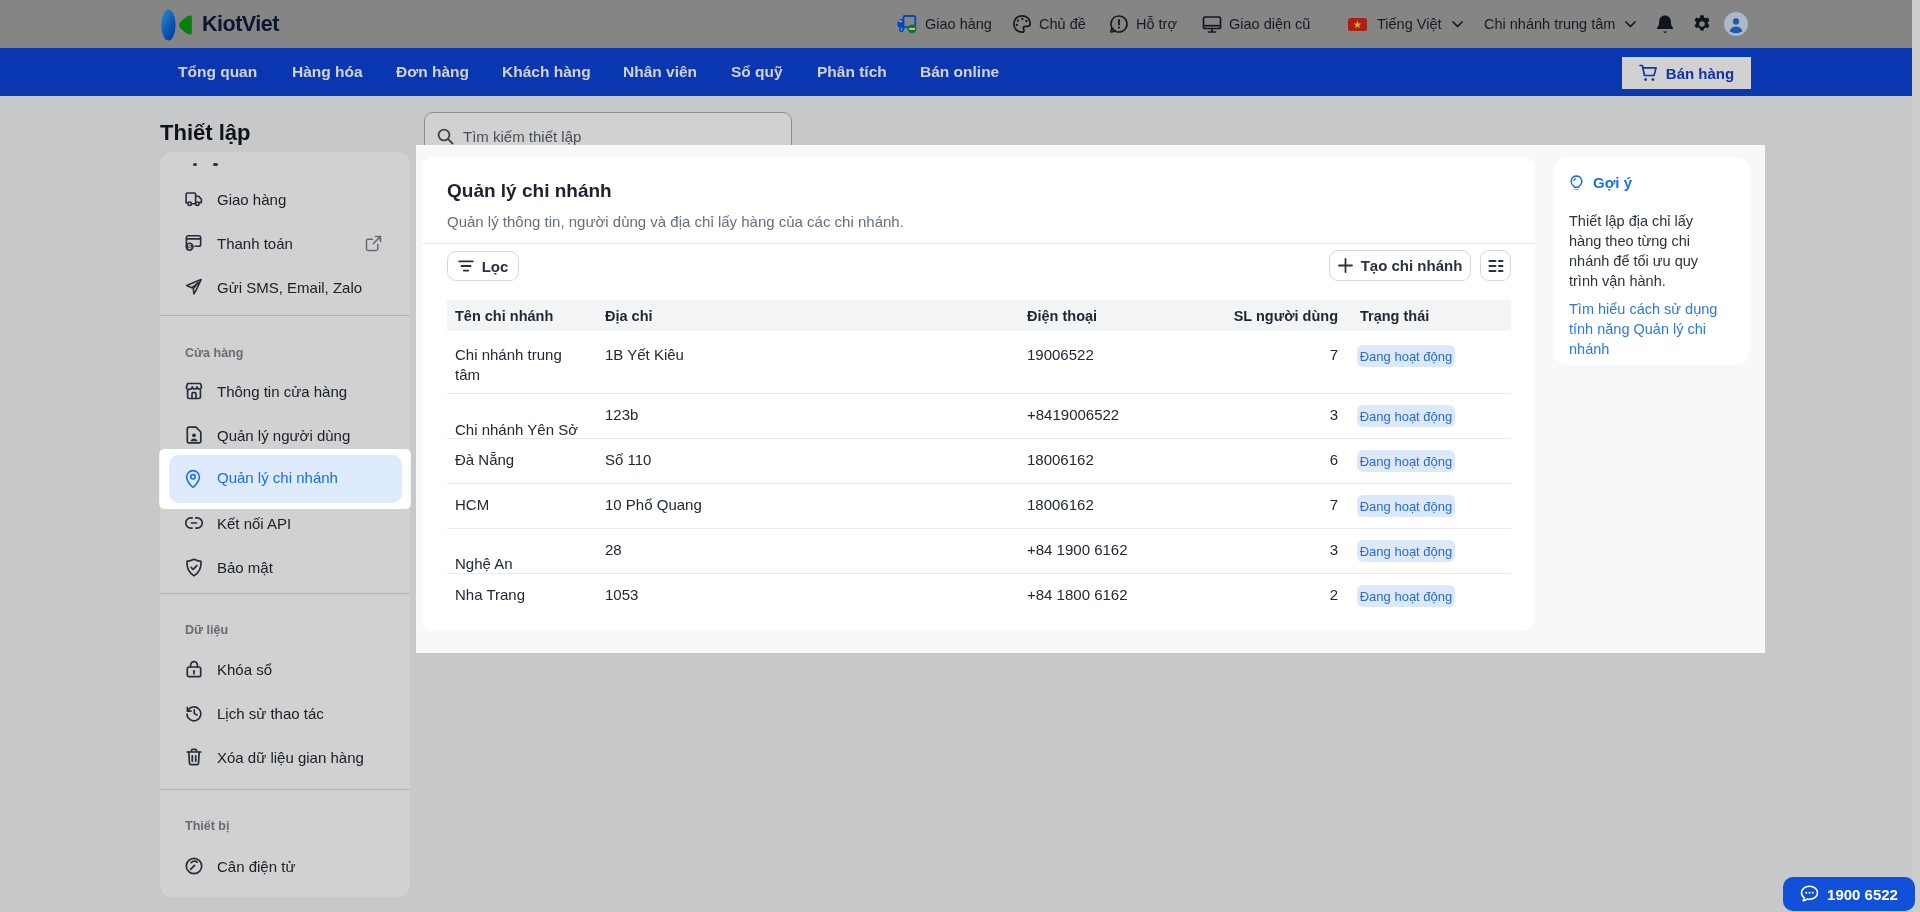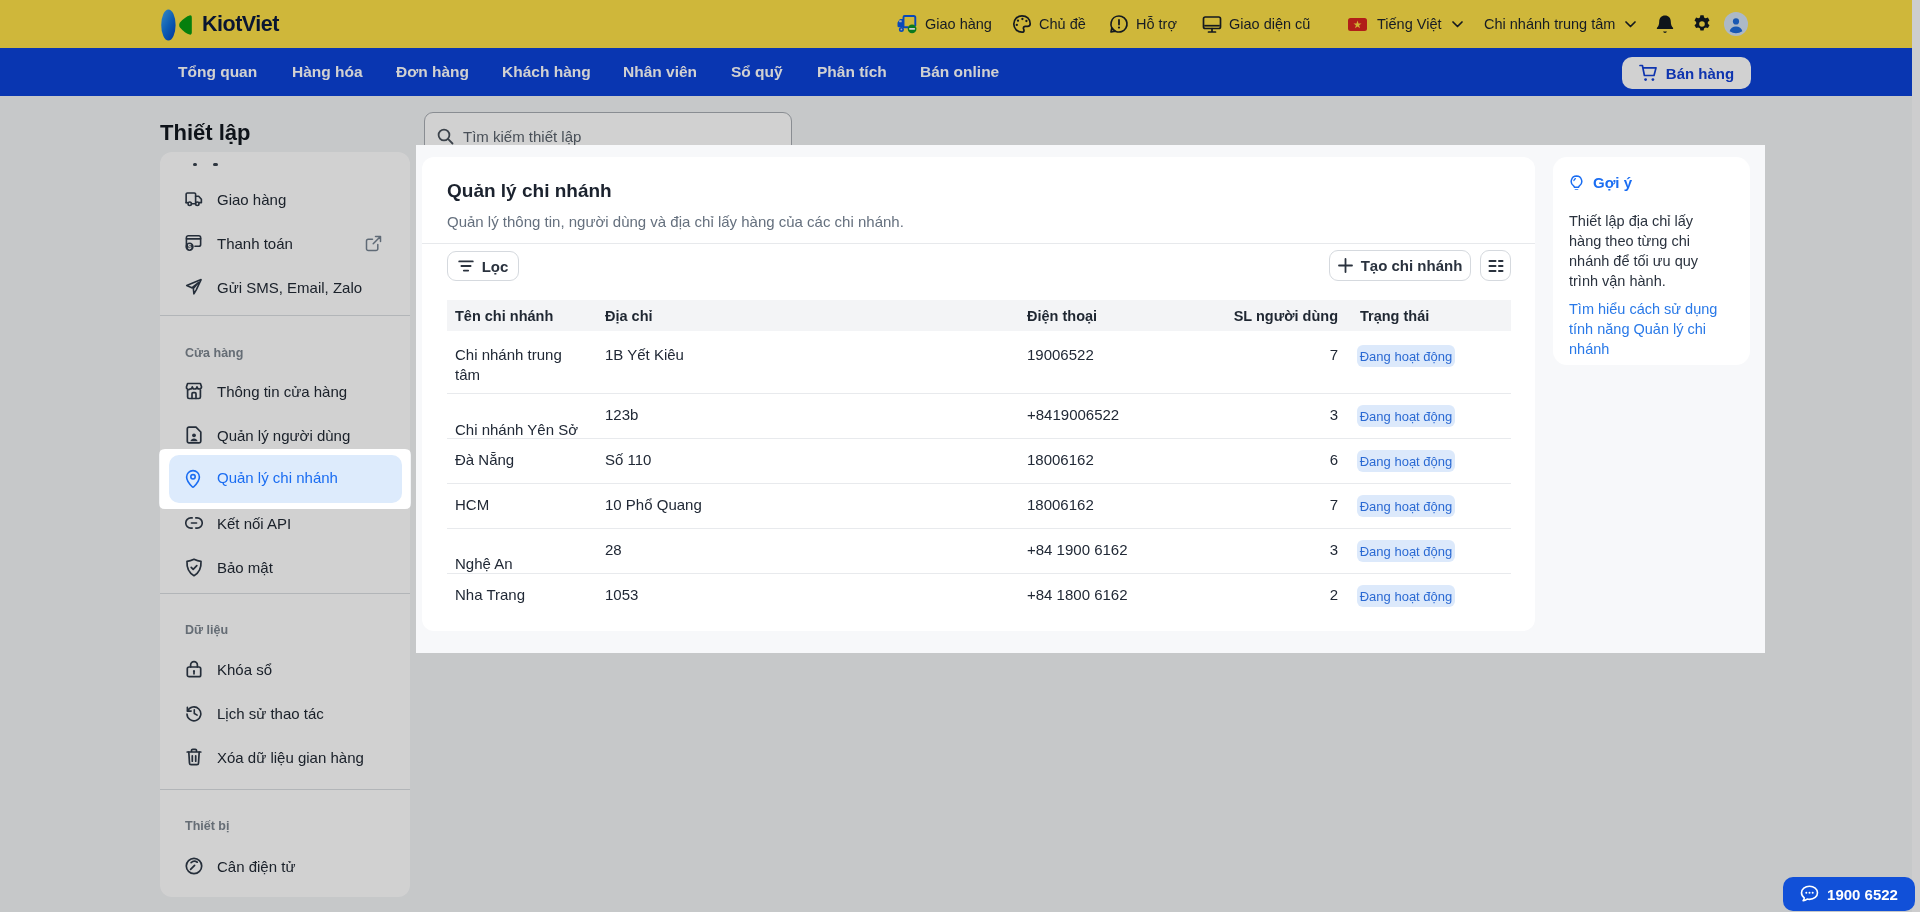--- a/index.html
+++ b/index.html
@@ -2,32 +2,32 @@
 <html><head>
 <meta charset="utf-8">
 <style>
 * { margin:0; padding:0; box-sizing:border-box; }
 html,body { width:1920px; height:912px; overflow:hidden; }
 body { font-family:"Liberation Sans", sans-serif; }
 #app { position:relative; width:1920px; height:912px; background:#f2f4f6; overflow:hidden; }
 .abs { position:absolute; }
 
 
-#header { position:absolute; left:0; top:0; width:1912px; height:48px; background:#fde047; }
+#header { position:absolute; left:0; top:0; width:1912px; height:48px; background:#a3a3a3; }
 #navbar { position:absolute; left:0; top:48px; width:1912px; height:48px; background:#0c42d8; }
 .hitem { position:absolute; top:0; height:48px; display:flex; align-items:center; gap:7px; color:#1b222c; font-size:14.5px; }
 .hicon { display:flex; align-items:center; }
 .navitem { position:absolute; top:0; height:48px; display:flex; align-items:center; color:#ffffff; font-size:15.5px; font-weight:bold; }
 
 
 #logo { position:absolute; left:161px; top:9px; }
 #logotext { position:absolute; left:202px; top:12px; font-size:21.5px; font-weight:bold; color:#0c1a3c; letter-spacing:-0.5px; }
 
 
-#banhang { position:absolute; left:1622px; top:9px; width:129px; height:32px; background:#ffffff; border-radius:10px; display:flex; align-items:center; justify-content:center; gap:8px; color:#1240d6; font-size:15px; font-weight:bold; }
+#banhang { position:absolute; left:1622px; top:9px; width:129px; height:32px; background:#ffffff; border-radius:0; display:flex; align-items:center; justify-content:center; gap:8px; color:#1240d6; font-size:15px; font-weight:bold; }
 
 
 #pagetitle { position:absolute; left:160px; top:114px; font-size:22px; font-weight:bold; color:#12181f;margin-top:6px; }
 #searchbox { position:absolute; left:424px; top:112px; width:368px; height:48px; background:#fff; border:1px solid #a8adb3; border-radius:9px; display:flex; align-items:center; gap:9px; padding-left:12px; color:#5a626c; font-size:15px; }
 
 
 #sidebar { position:absolute; left:160px; top:152px; width:250px; height:745px; background:#ffffff; border-radius:12px; }
 .sitem { position:absolute; left:0; width:250px; height:44px; display:flex; align-items:center; color:#222a35; font-size:15px; }
 .sitem .ic { position:absolute; left:25px; width:18px; height:18px; display:flex; align-items:center; justify-content:center; color:#323e4d; }
 .sitem .tx { position:absolute; left:57px; }

